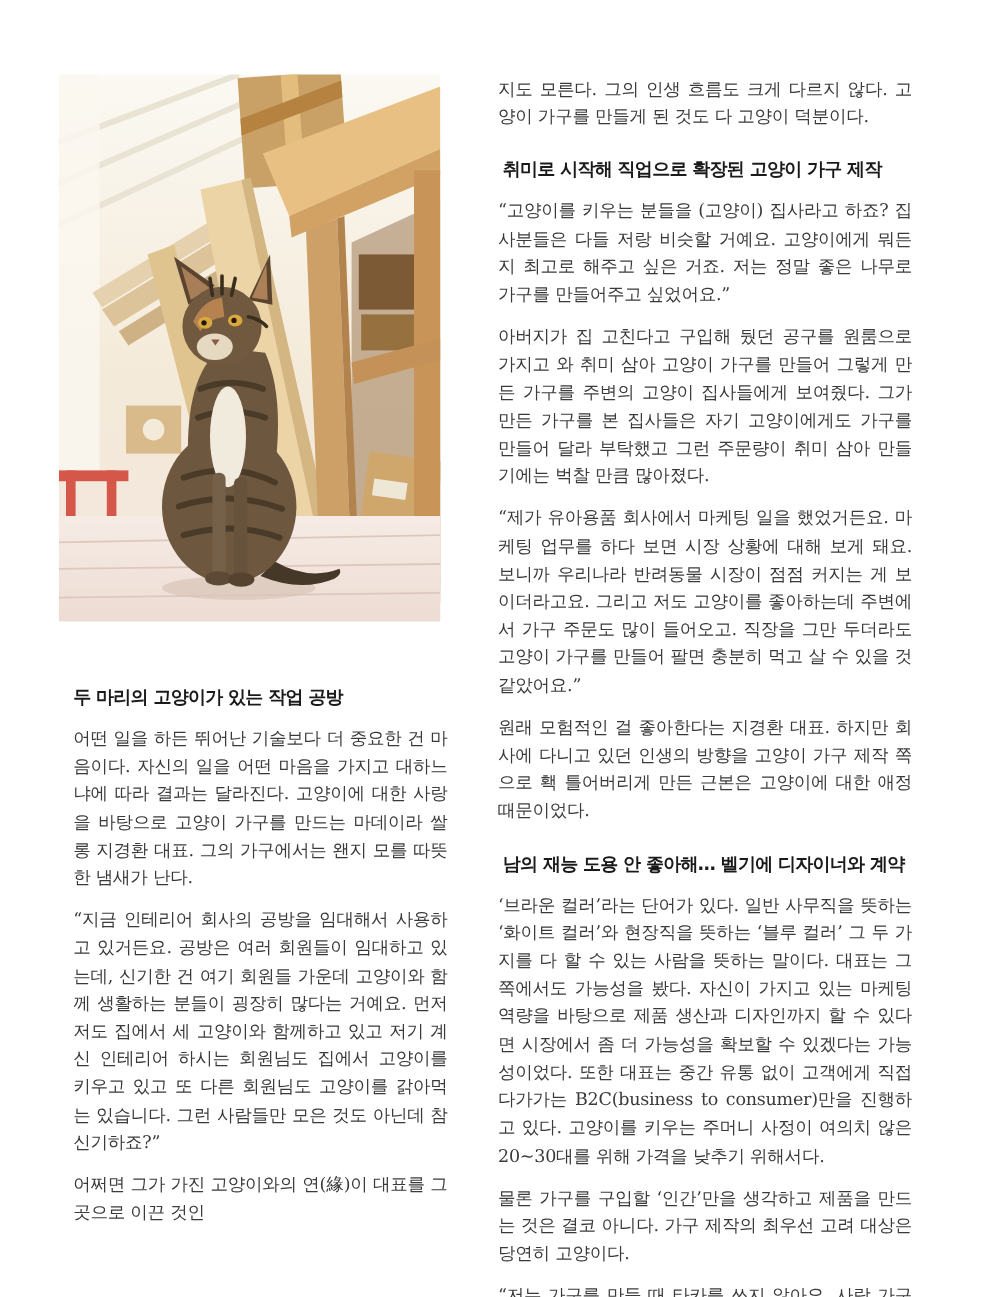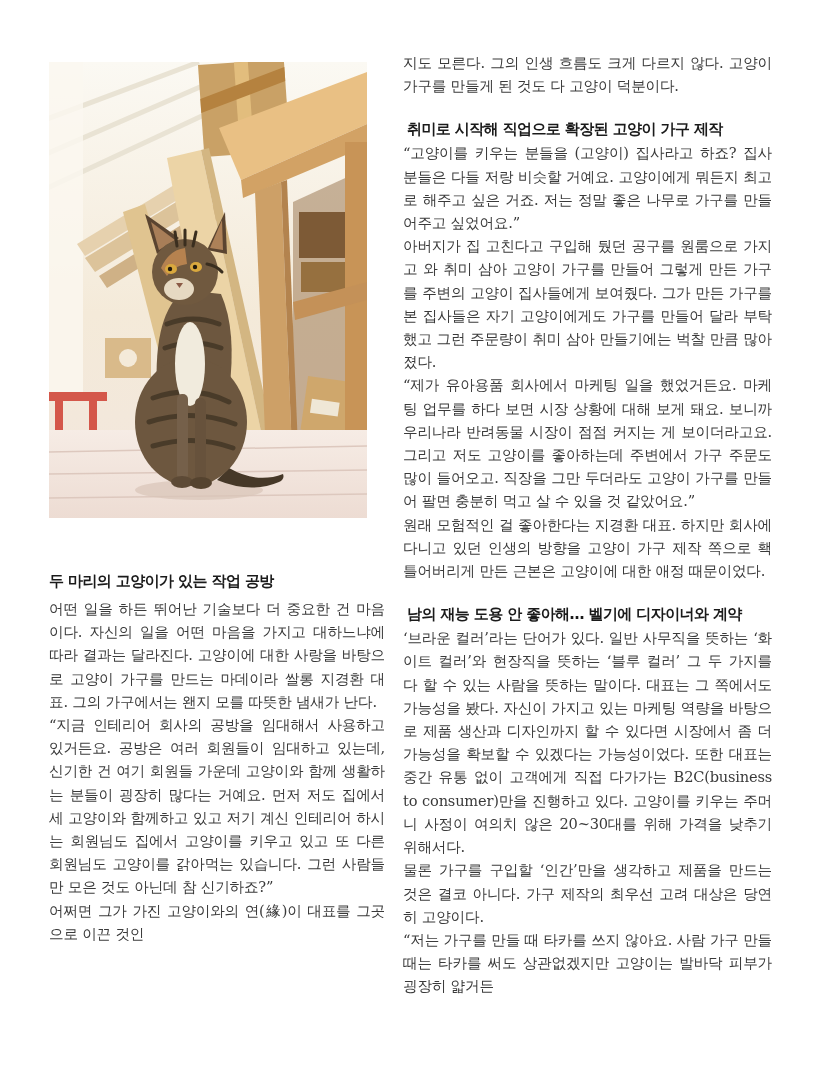--- a/index.html
+++ b/index.html
@@ -6,29 +6,29 @@
   .page{
     position:relative;width:821px;height:1081px;background:#ffffff;overflow:hidden;
     font-family:"DejaVu Serif","Liberation Serif",serif;
   }
   .col{position:absolute;}
   .col-left{left:49px;top:62px;width:336px;}
   .col-right{left:403px;top:51px;width:369px;}
   figure.photo{margin:0;padding:0;width:318px;height:456px;display:block;}
   figure.photo svg{display:block;}
   p.body{
-    margin:0;font-size:14.6px;line-height:23.2px;color:#3a3a3a;
+    margin:12px;font-size:14.6px;line-height:23.2px;color:#3a3a3a;
     text-align:justify;letter-spacing:-0.2px;
   }
   h2.sec{
-    margin:22px 0 1px 4px;font-size:15px;line-height:21px;color:#1a1a1a;
+    margin:22px 0 1px 16px;font-size:15px;line-height:21px;color:#1a1a1a;
     font-family:"DejaVu Sans","Liberation Sans",sans-serif;font-weight:bold;
     letter-spacing:-0.6px;
   }
-  .col-left h2.sec{margin:53px 0 5px 0;}
+  .col-left h2.sec{margin:53px 0 5px 12px;}
 </style>
 </head>
 <body>
 
 <div class="page">
 
   <div class="col col-left">
 
     <figure class="photo">
       <svg width="318" height="456" viewBox="0 0 318 456" xmlns="http://www.w3.org/2000/svg">

